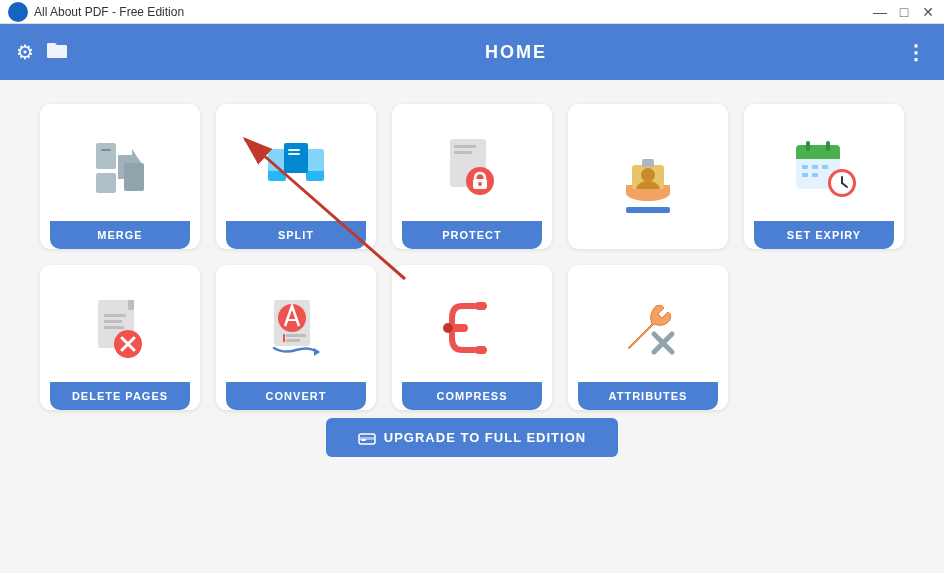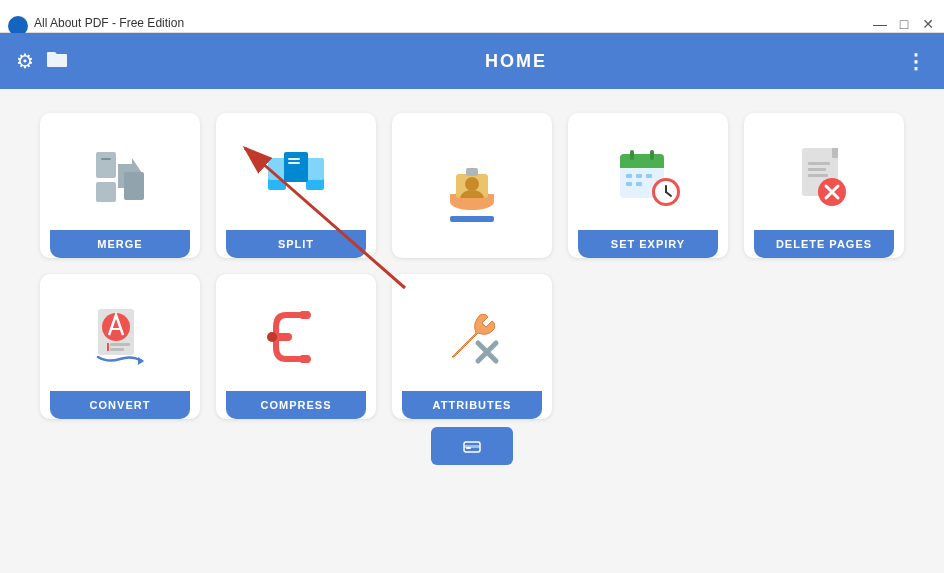--- a/index.html
+++ b/index.html
@@ -9,22 +9,22 @@
       width: 944px;
       height: 573px;
       overflow: hidden;
       display: flex;
       flex-direction: column;
     }
     .title-bar {
       background: #fff;
       height: 24px;
       display: flex;
-      align-items: flex-start;
-      padding: 16px 8px;
+      align-items: center;
+      padding: 0 8px;
       border-bottom: 1px solid #ddd;
       flex-shrink: 0;
     }
     .title-bar-logo {
       width: 20px; height: 20px;
       background: #1565c0;
       border-radius: 50%;
       margin-right: 6px;
       flex-shrink: 0;
     }
@@ -244,20 +244,35 @@
           <rect x="42" y="14" width="18" height="22" rx="2" fill="#81d4fa"></rect>
 
           <rect x="20" y="8" width="24" height="30" rx="2" fill="#0288d1"></rect>
           <rect x="24" y="14" width="12" height="2" rx="1" fill="#e3f2fd"></rect>
           <rect x="24" y="18" width="12" height="2" rx="1" fill="#e3f2fd"></rect>
         </svg>
       </div>
       <button class="tool-label-btn">SPLIT</button>
     </div>
 
+    <div class="tool-card">
+      <div class="tool-icon-area">
+        <svg class="protect-icon-svg" viewBox="0 0 60 64" fill="none">
+          <rect x="8" y="4" width="36" height="48" rx="3" fill="#e0e0e0"></rect>
+          <rect x="12" y="10" width="22" height="3" rx="1" fill="#bdbdbd"></rect>
+          <rect x="12" y="16" width="18" height="3" rx="1" fill="#bdbdbd"></rect>
+
+          <circle cx="38" cy="46" r="14" fill="#ef5350"></circle>
+          <rect x="31" y="44" width="14" height="10" rx="2" fill="white"></rect>
+          <path d="M33 44 Q33 38 38 38 Q43 38 43 44" stroke="white" stroke-width="2.5" fill="none"></path>
+          <circle cx="38" cy="49" r="2" fill="#ef5350"></circle>
+        </svg>
+      </div>
+      <button class="tool-label-btn">PROTECT</button>
+    </div>
 
 
     <div class="tool-card">
       <div class="tool-icon-area">
         <svg class="watermark-icon-svg" viewBox="0 0 60 64" fill="none">
 
           <ellipse cx="30" cy="38" rx="22" ry="8" fill="#f4a261"></ellipse>
           <rect x="8" y="30" width="44" height="8" fill="#f4a261"></rect>
           <rect x="14" y="10" width="32" height="24" rx="3" fill="#e9c46a"></rect>
 
@@ -366,14 +381,15 @@
     </div>
 
   </div>
 
   <button class="upgrade-btn">
     <svg width="18" height="14" viewBox="0 0 18 14" fill="none">
       <rect x="1" y="3" width="16" height="10" rx="2" stroke="white" stroke-width="1.5" fill="none"></rect>
       <rect x="1" y="6" width="16" height="3" fill="white" opacity="0.5"></rect>
       <rect x="3" y="8" width="5" height="2" rx="1" fill="white"></rect>
     </svg>
+    <span>UPGRADE TO FULL EDITION</span>
   </button>
 </div>
 
 </body></html>

